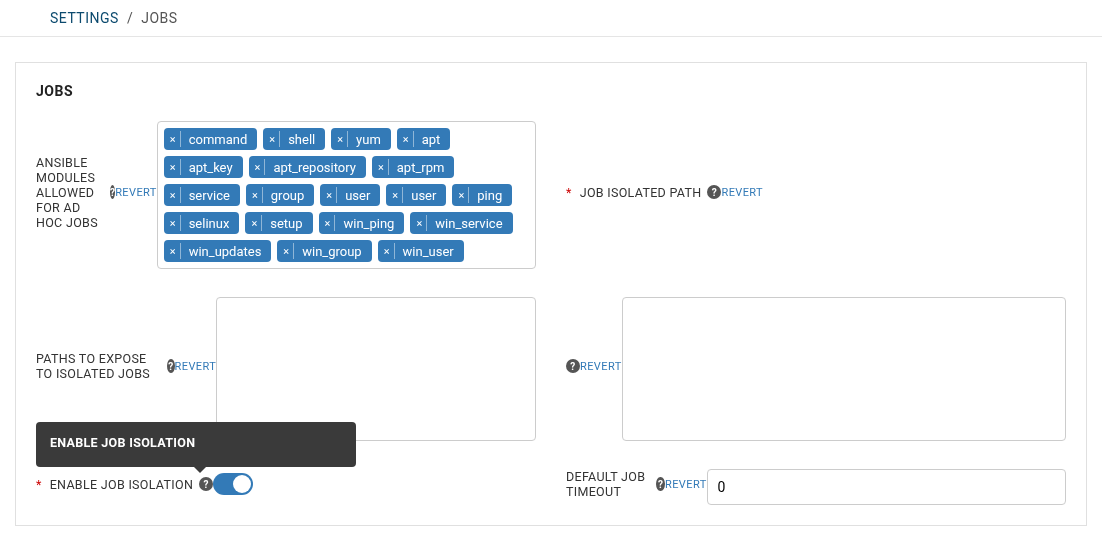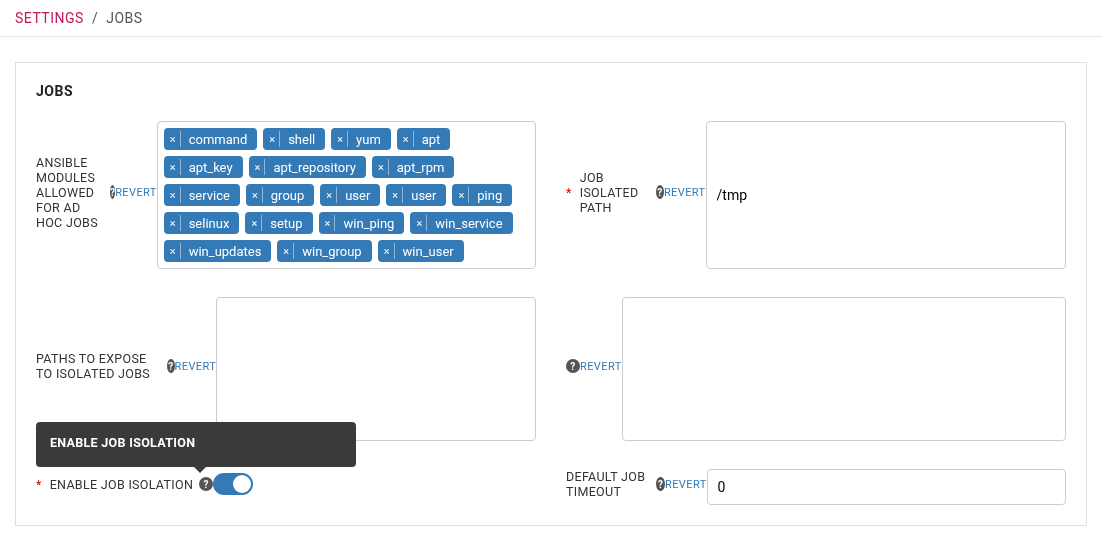--- a/index.html
+++ b/index.html
@@ -11,21 +11,21 @@
     }
     .breadcrumb {
       padding: 10px 15px;
       border-bottom: 1px solid #e5e5e5;
       display: flex;
       align-items: center;
       gap: 8px;
       font-size: 14px;
       letter-spacing: 0.5px;
     }
-    .breadcrumb a { color: #be185d; text-decoration: none; }
+    .breadcrumb a { color: #0c4a6e; text-decoration: none; margin-left: 35px; }
     .breadcrumb-sep { color: #555; }
     .breadcrumb-current { color: #555; }
     .panel {
       margin: 25px 15px 0 15px;
       border: 1px solid #e0e0e0;
       background: #fff;
       padding: 20px;
     }
     .panel-title {
       font-weight: 700;
@@ -262,21 +262,20 @@
 
     <div class="form-group">
       <div class="label-row">
         <span class="label-text">
           <span class="required">*</span>
           <span>JOB ISOLATED PATH</span>
           <span class="help-icon">?</span>
         </span>
         <a class="revert">REVERT</a>
       </div>
-      <input type="text" class="text-input" value="/tmp" style="">
     </div>
 
     <div class="form-group">
       <div class="label-row">
         <span class="label-text">
           <span>PATHS TO EXPOSE TO ISOLATED JOBS</span>
           <span class="help-icon">?</span>
         </span>
         <a class="revert">REVERT</a>
       </div>

